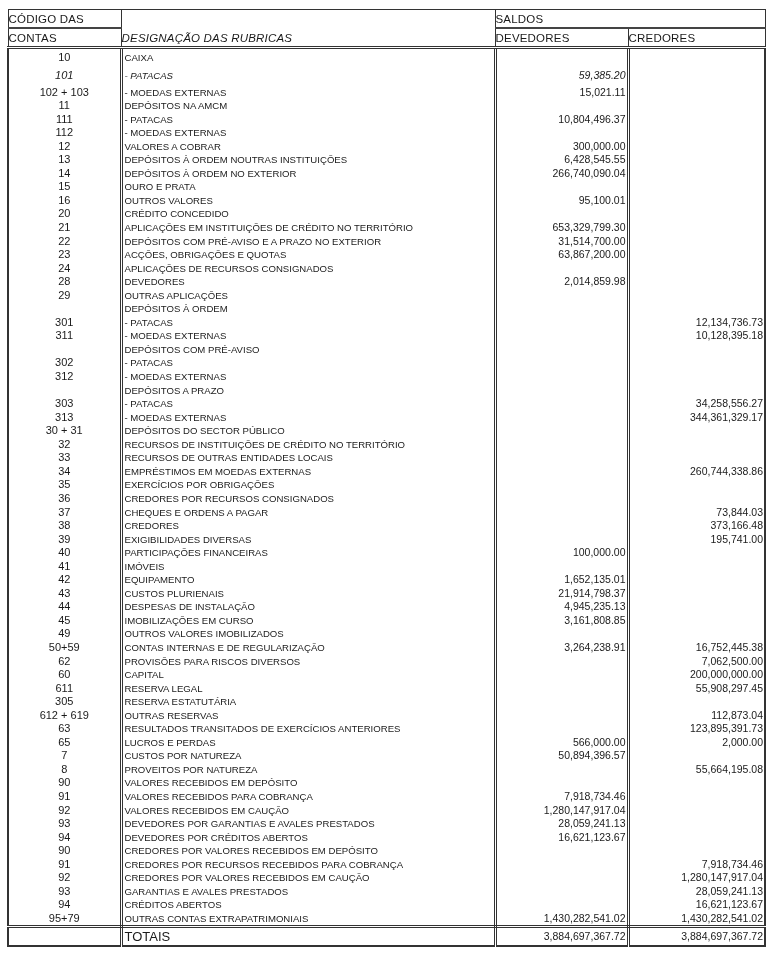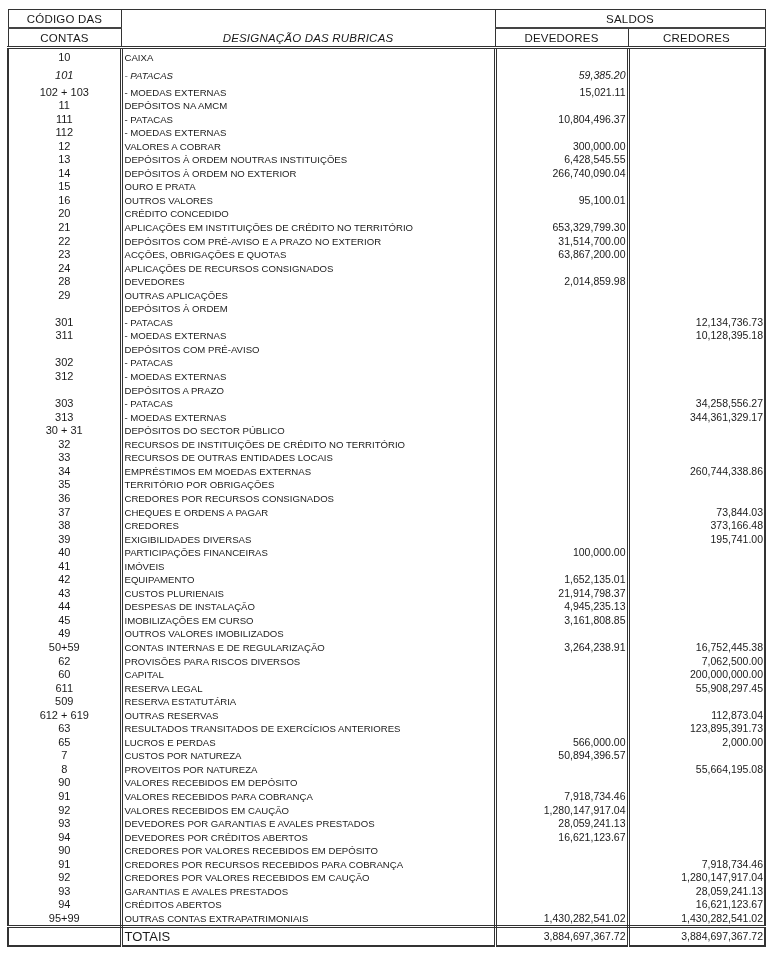--- a/index.html
+++ b/index.html
@@ -5,21 +5,21 @@
   html, body { margin: 0; padding: 0; background: #ffffff; }
   body { width: 767px; height: 966px; position: relative; overflow: hidden;
          font-family: "Liberation Sans", sans-serif; color: #1a1a1a; }
   .sheet { position: absolute; left: 7px; top: 9px; width: 757px; }
   table { border-collapse: collapse; width: 757px; table-layout: fixed; }
   col.c-code { width: 113px; }
   col.c-desc { width: 374px; }
   col.c-dev  { width: 133px; }
   col.c-cred { width: 137px; }
   th { font-weight: normal; font-size: 11.5px; letter-spacing: 0.2px;
-       border: 1.5px solid #333; height: 17px; padding: 0; text-align: center; }
+       border: 1.5px solid #333; height: 17px; padding: 0; text-align: left; }
   th.hdr-top { border-bottom: 2px solid #444; }
   tr.head-row2 th { border-bottom: 3px double #333; }
   td { font-size: 9.6px; padding: 0; height: 13.55px; line-height: 13.55px;
        white-space: nowrap; overflow: hidden; }
   td.code { text-align: center; font-size: 11px; border-left: 2px solid #333; border-right: 3px double #333; }
   td.desc { text-align: left; padding-left: 2px; border-right: 3px double #333; }
   td.dev  { text-align: right; padding-right: 1px; font-size: 10.5px; border-right: 3px double #333; }
   td.cred { text-align: right; padding-right: 1px; font-size: 10.5px; border-right: 2px solid #333; }
   tr.first td { padding-top: 2px; margin-top: 21px; }
   tr.gap td { height: 17px; line-height: 21px; font-style: italic; }
@@ -233,21 +233,21 @@
           <td class="cred"></td>
         </tr>
         <tr>
           <td class="code">34</td>
           <td class="desc">EMPRÉSTIMOS EM MOEDAS EXTERNAS</td>
           <td class="dev"></td>
           <td class="cred">260,744,338.86</td>
         </tr>
         <tr>
           <td class="code">35</td>
-          <td class="desc">TERRITÓRIO POR OBRIGAÇÕES</td>
+          <td class="desc">EXERCÍCIOS POR OBRIGAÇÕES</td>
           <td class="dev"></td>
           <td class="cred"></td>
         </tr>
         <tr>
           <td class="code">36</td>
           <td class="desc">CREDORES POR RECURSOS  CONSIGNADOS</td>
           <td class="dev"></td>
           <td class="cred"></td>
         </tr>
         <tr>
@@ -328,21 +328,21 @@
           <td class="dev"></td>
           <td class="cred">200,000,000.00</td>
         </tr>
         <tr>
           <td class="code">611</td>
           <td class="desc">RESERVA LEGAL</td>
           <td class="dev"></td>
           <td class="cred">55,908,297.45</td>
         </tr>
         <tr>
-          <td class="code">509</td>
+          <td class="code">305</td>
           <td class="desc">RESERVA ESTATUTÁRIA</td>
           <td class="dev"></td>
           <td class="cred"></td>
         </tr>
         <tr>
           <td class="code">612 + 619</td>
           <td class="desc">OUTRAS RESERVAS</td>
           <td class="dev"></td>
           <td class="cred">112,873.04</td>
         </tr>
@@ -424,21 +424,21 @@
           <td class="dev"></td>
           <td class="cred">28,059,241.13</td>
         </tr>
         <tr>
           <td class="code">94</td>
           <td class="desc">CRÉDITOS ABERTOS</td>
           <td class="dev"></td>
           <td class="cred">16,621,123.67</td>
         </tr>
         <tr class="last-data">
-          <td class="code">95+99</td>
+          <td class="code">95+79</td>
           <td class="desc">OUTRAS CONTAS EXTRAPATRIMONIAIS</td>
           <td class="dev">1,430,282,541.02</td>
           <td class="cred">1,430,282,541.02</td>
         </tr>
       </tbody>
     <tfoot>
       <tr class="totals">
         <td class="code"></td>
         <td class="desc">TOTAIS</td>
         <td class="dev">3,884,697,367.72</td>

